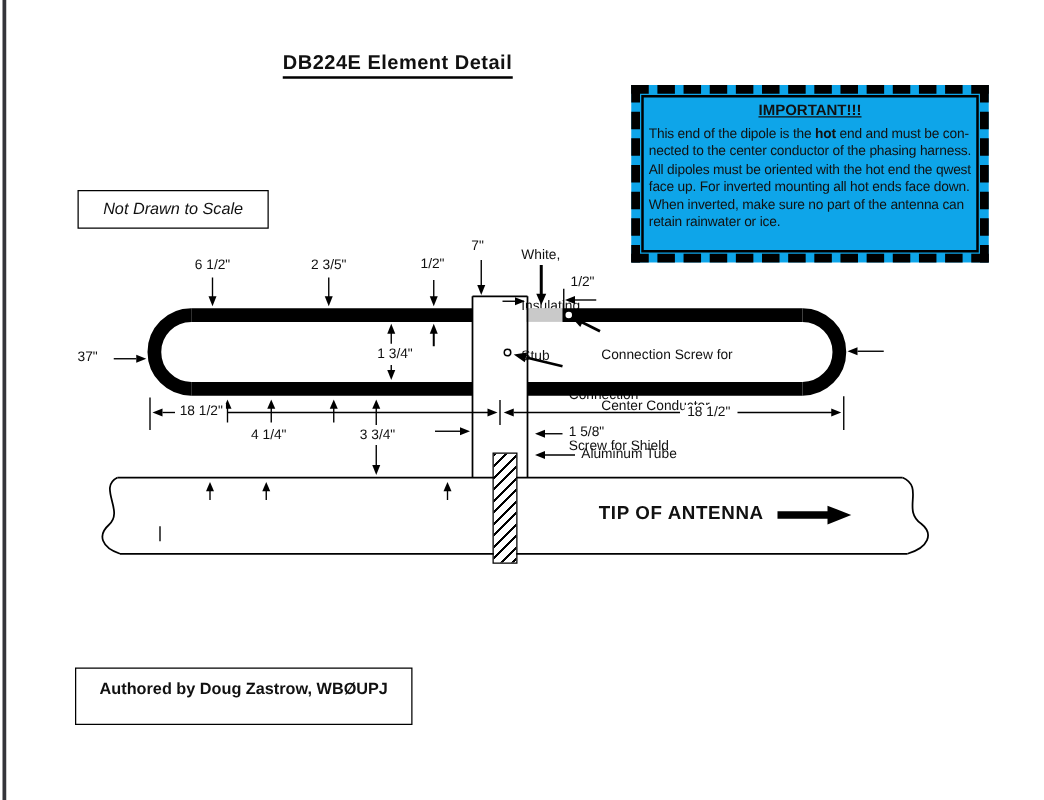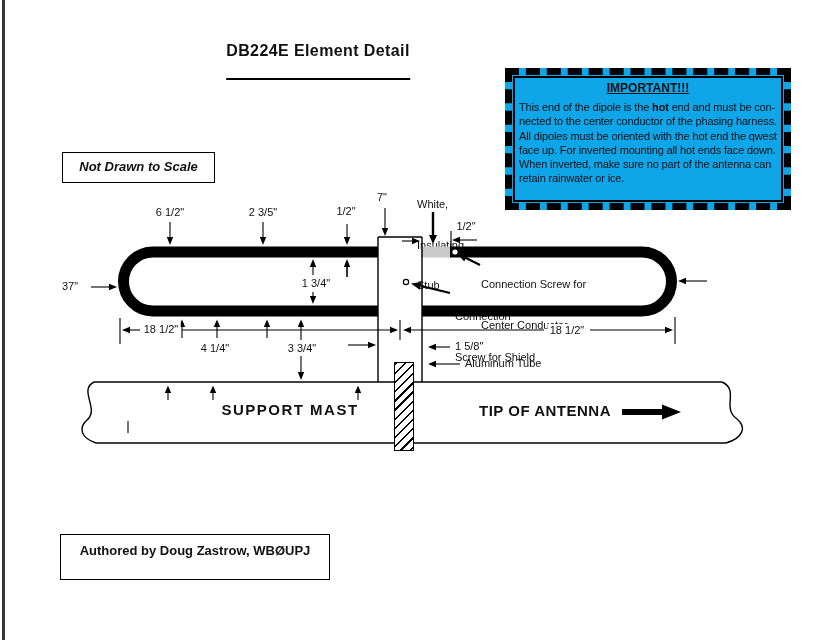--- a/index.html
+++ b/index.html
@@ -4,24 +4,24 @@
 <style>
   html,body{margin:0;padding:0;background:#ffffff;}
   .sheet{position:relative;width:835px;height:640px;background:#ffffff;overflow:hidden;
          font-family:"Liberation Sans","DejaVu Sans",sans-serif;color:#111;}
   .edge{position:absolute;left:2px;top:0;width:3px;height:640px;background:#35353a;}
   .lbl{position:absolute;font-size:11px;line-height:12px;white-space:pre;color:#111;}
   .ctr{transform:translateX(-50%);}
   .wbg{background:#fff;padding:0 2px;}
   .title{position:absolute;left:318px;top:42px;transform:translateX(-50%);
          font-size:16px;font-weight:bold;letter-spacing:.4px;
-         border-bottom:2px solid #000;padding-bottom:18px;white-space:pre;}
+         border-bottom:2px solid #000;padding-bottom:1px;white-space:pre;}
   .scalebox{position:absolute;left:62px;top:152px;width:153px;height:31px;
             border:1.5px solid #000;box-sizing:border-box;text-align:center;
-            font-size:13px;font-weight:bold;font-style:italic;line-height:28px;white-space:pre;}
+            font-size:13px;font-weight:normal;font-style:italic;line-height:28px;white-space:pre;}
   .impbox{position:absolute;left:505px;top:68px;width:286px;height:142px;
           border:7px dashed #000;box-sizing:border-box;background:#0ea5e9;}
   .impinner{position:absolute;left:1px;top:1px;right:1px;bottom:1px;
             border:2px solid #000;overflow:hidden;padding:2px 4px;}
   .imptitle{text-align:center;font-size:12px;font-weight:bold;text-decoration:underline;
             margin:1px 0 5px 0;white-space:pre;}
   .impline{font-size:11px;line-height:14.3px;letter-spacing:-.15px;white-space:pre;}
   .mast-label{position:absolute;font-weight:bold;font-size:15px;white-space:pre;}
   .authorbox{position:absolute;left:60px;top:534px;width:270px;height:46px;
              border:1.5px solid #000;box-sizing:border-box;text-align:center;}
@@ -185,19 +185,18 @@
   <div class="lbl" style="left:481px;top:251px;line-height:13.5px;">
     <div>Connection Screw for</div>
     <div>Center Conductor</div>
   </div>
   <div class="lbl" style="left:455px;top:283px;line-height:13.5px;">
     <div>Connection</div>
     <div>Screw for Shield</div>
   </div>
   <div class="lbl" style="left:465px;top:357px;">Aluminum Tube</div>
 
-  <div class="mast-label ctr" style="left:290px;top:401px;letter-spacing:1.5px;">SUPPORT MAST</div>
   <div class="mast-label ctr" style="left:545px;top:402px;letter-spacing:.5px;">TIP OF ANTENNA</div>
 
   <div class="authorbox">
     <div class="a1">Authored by Doug Zastrow, WBØUPJ</div>
   </div>
 </div>
 
 </body></html>

